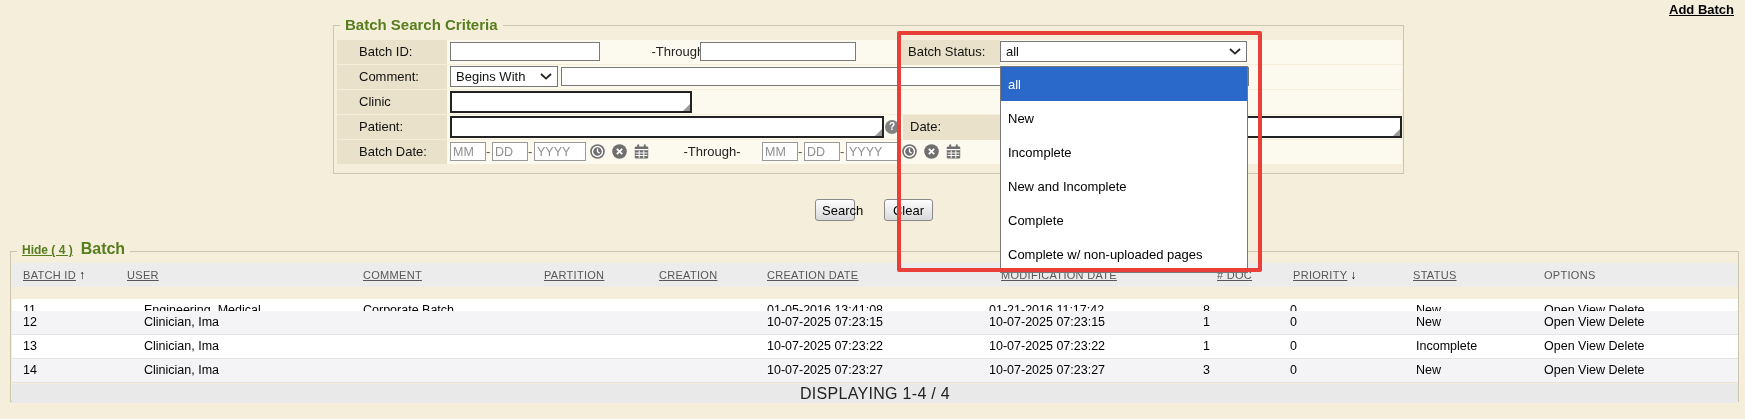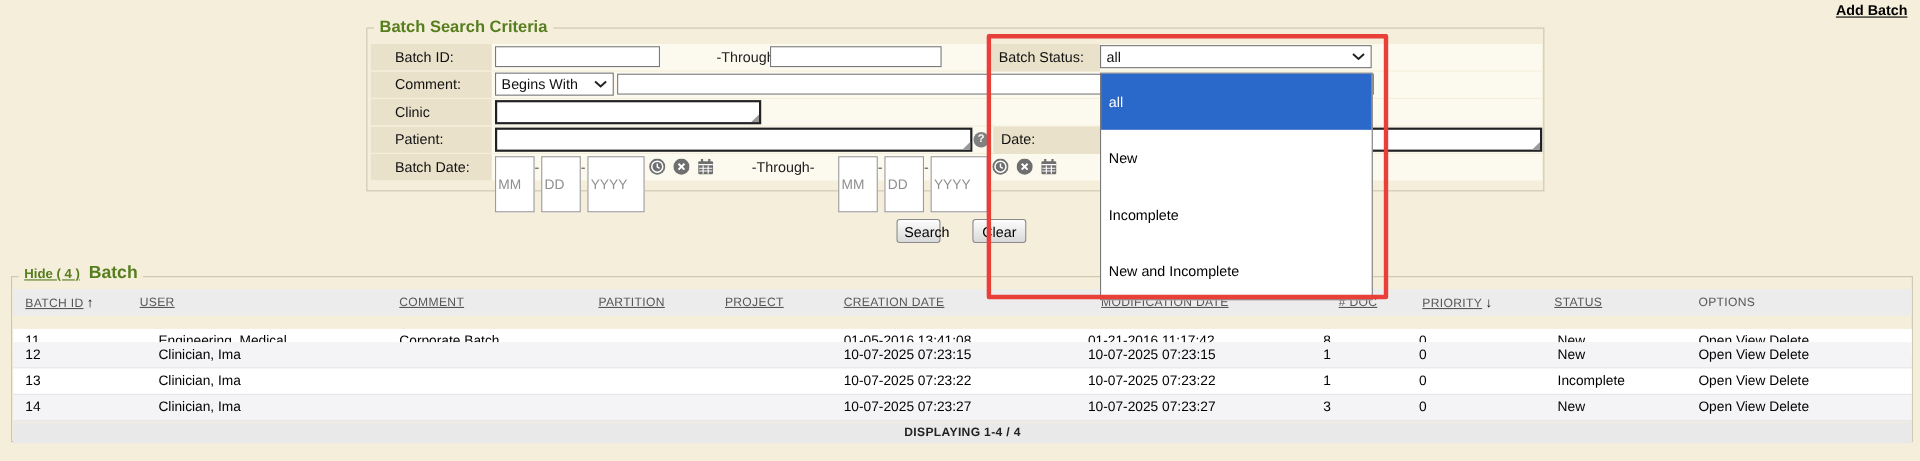--- a/index.html
+++ b/index.html
@@ -27,21 +27,21 @@
   .tin{position:absolute;top:2px;border:1px solid #7a7a7a;height:17px;background:#fff;
        font-size:13px;padding:0 3px;}
   .fake-select{position:absolute;top:1px;background:#fff;border:1px solid #767676;height:21px;
                box-sizing:border-box;display:flex;align-items:center;padding:0 5px;cursor:default;font-size:13px;}
   .fake-select .chev{margin-left:auto;display:flex;}
   .thick-wrap{position:absolute;top:1px;border:2px solid #222;background:#fff;height:18px;}
   .thick-wrap input{border:0;width:100%;height:100%;padding:0 3px;box-sizing:border-box;background:transparent;}
   .thick-wrap::after{content:"";position:absolute;right:0;bottom:0;width:0;height:0;
                      border-left:7px solid transparent;border-bottom:7px solid #999;}
   .date-in{position:absolute;top:2px;border:1px solid #9a9a9a;height:17px;background:#fff;
-           width:30px;font-size:12.5px;color:#333;padding:16px 2px;}
+           width:30px;font-size:12.5px;color:#333;padding:0 2px;}
   .date-in::placeholder{color:#8f8f8f;}
   .dash{position:absolute;top:4px;color:#555;}
   .icon{position:absolute;top:4px;width:15px;height:15px;cursor:pointer;}
   .through{position:absolute;top:0;line-height:24px;text-align:center;color:#222;}
   .help-icon{position:absolute;top:5px;width:14px;height:14px;border-radius:50%;background:#818181;
              color:#fff;font-size:10px;font-weight:bold;text-align:center;line-height:14px;cursor:pointer;}
 
   .btn{position:absolute;top:199px;height:22px;background:linear-gradient(#fdfdfd,#d9d9d9);
        border:1px solid #8a8a8a;border-radius:3px;font-size:13px;box-sizing:border-box;
        font-family:"Liberation Sans",sans-serif;cursor:pointer;text-align:center;}
@@ -68,21 +68,21 @@
   .th.nosort{cursor:default;}
   .th.nosort .lbl{text-decoration:none;}
   .sort-arrow{font-weight:bold;color:#000;font-size:12px;margin-left:3px;display:inline-block;}
   #tbody{position:absolute;left:1px;top:35px;width:1726px;height:96px;}
   .trow{position:absolute;left:0;width:1726px;height:24px;border-bottom:1px solid #e3e3e3;box-sizing:border-box;}
   .trow.odd{background:#fff;}
   .trow.even{background:#f4f4f7;}
   .td{position:absolute;top:0;height:24px;line-height:23px;font-size:12.5px;white-space:nowrap;color:#000;}
   .action{cursor:pointer;}
   #tfoot{position:absolute;left:1px;top:132px;width:1726px;height:19px;background:#e9e9e9;
-         text-align:center;font-size:11px;font-weight:bold;color:#222;line-height:19px;letter-spacing:.3px;}
+         text-align:center;font-size:16px;font-weight:normal;color:#222;line-height:19px;letter-spacing:.3px;}
 </style>
 </head>
 <body>
 
 <a id="add-batch">Add Batch</a>
 
 <div id="search-fs" class="fs">
   <span class="fs-legend green-title">Batch Search Criteria</span>
 
   <div class="form-row" style="top:14px">
@@ -198,35 +198,37 @@
 </div>
 
 <button class="btn" style="left:815px;width:40px">Search</button>
 <button class="btn" style="left:884px;width:49px">Clear</button>
 
 <div id="listbox">
     <div class="lb-option selected">all</div>
     <div class="lb-option">New</div>
     <div class="lb-option">Incomplete</div>
     <div class="lb-option">New and Incomplete</div>
+    <div class="lb-option">Complete</div>
+    <div class="lb-option">Complete w/ non-uploaded pages</div>
   </div>
 
 <div id="red-rect"></div>
 
 <div id="batch-fs" class="fs">
   <span class="fs-legend">
     <a id="hide-link">Hide ( 4 )</a>
     <span id="batch-title" class="green-title">Batch</span>
   </span>
   <div id="thead">
       <span class="th" style="left: 11px;"><span class="lbl">BATCH ID</span><span class="sort-arrow">↑</span></span>
       <span class="th" style="left: 115px;"><span class="lbl">USER</span></span>
       <span class="th" style="left: 351px;"><span class="lbl">COMMENT</span></span>
       <span class="th" style="left: 532px;"><span class="lbl">PARTITION</span></span>
-      <span class="th" style="left: 647px;"><span class="lbl">PROJECT</span></span>
+      <span class="th" style="left: 647px;"><span class="lbl">CREATION</span></span>
       <span class="th" style="left: 755px;"><span class="lbl">CREATION DATE</span></span>
       <span class="th" style="left: 989px;"><span class="lbl">MODIFICATION DATE</span></span>
       <span class="th" style="left: 1205px;"><span class="lbl"># DOC</span></span>
       <span class="th" style="left: 1281px;"><span class="lbl">PRIORITY</span><span class="sort-arrow">↓</span></span>
       <span class="th" style="left: 1401px;"><span class="lbl">STATUS</span></span>
       <span class="th nosort" style="left: 1532px;"><span class="lbl">OPTIONS</span></span>
     </div>
   <div id="tbody">
       <div class="trow odd" style="top: 12px; padding-left: 28px;">
         <span class="td" style="left: 11px;">11</span>

